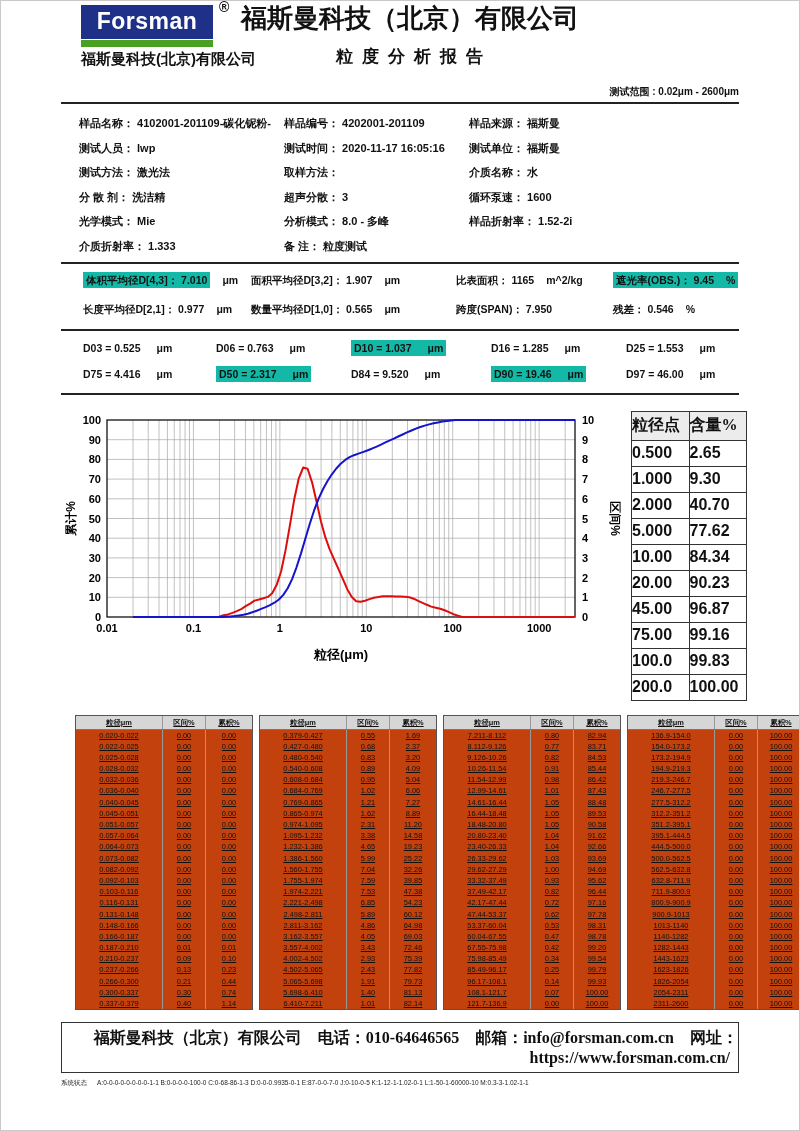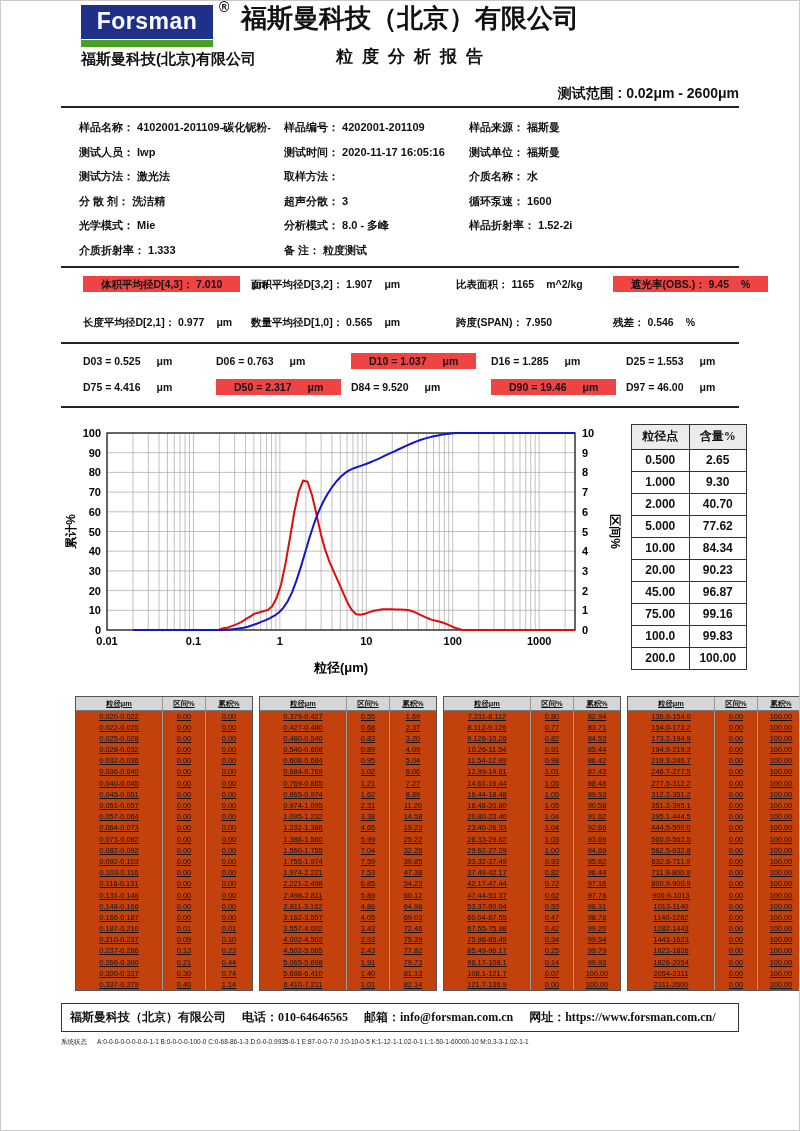--- a/index.html
+++ b/index.html
@@ -10,62 +10,62 @@
   .logo{position:absolute;left:80px;top:4px;width:132px;}
   .logo-blue{background:#1e3087;color:#fff;font-weight:bold;font-size:23px;text-align:center;
              padding:3px 0 4px 0;letter-spacing:0.5px;}
   .logo-green{height:7px;background:#4aa023;margin-top:1px;}
   .logo-sub{font-size:15px;font-weight:bold;margin-top:3px;white-space:nowrap;}
   .reg-mark{position:absolute;left:218px;top:-2px;font-size:14px;font-weight:bold;}
   .company-title{position:absolute;left:240px;top:0;width:330px;text-align:center;
                  font-family:"Liberation Serif",serif;font-size:26px;font-weight:bold;white-space:nowrap;}
   .report-title{position:absolute;left:248px;top:44px;width:330px;text-align:center;
                 font-family:"Liberation Serif",serif;font-size:17px;font-weight:bold;letter-spacing:9px;white-space:nowrap;}
-  .test-range{margin:0 60px;text-align:right;font-size:14px;font-weight:bold;
+  .test-range{margin:0 60px;text-align:right;font-size:10px;font-weight:bold;
               border-bottom:2px solid #222;padding-bottom:3px;}
   
   .info-grid{margin:10px 60px 0 60px;padding:2px 0 8px 18px;display:grid;
              grid-template-columns:205px 185px 1fr;row-gap:9.5px;
              font-size:11px;font-weight:bold;border-bottom:2px solid #222;}
   .info-item{white-space:nowrap;}
   
   .stats{margin:0 60px;padding:10px 0 12px 22px;border-bottom:2px solid #222;}
   .stats-row{display:grid;grid-template-columns:168px 205px 157px auto;font-size:10.5px;font-weight:bold;}
-  .stats-row + .stats-row{margin-top:24px;}
+  .stats-row + .stats-row{margin-top:15px;}
   .stat-cell{white-space:nowrap;}
   .unit{margin-left:12px;}
-  .hl{background:#ef4444;padding:2px 18px;}
+  .hl{background:#14b8a6;padding:2px 3px;}
   
   .dvals{margin:0 60px;padding:11px 0 13px 22px;border-bottom:2px solid #222;}
   .dvals-row{display:grid;grid-template-columns:133px 135px 140px 135px auto;font-size:10.5px;font-weight:bold;}
   .dvals-row + .dvals-row{margin-top:14px;}
   .dcell{white-space:nowrap;}
   .dcell .unit{margin-left:16px;}
   
   .chart-zone{display:flex;margin:16px 52px 0 62px;align-items:flex-start;}
   .chart-wrap{width:558px;}
   .ptable{margin-left:10px;width:126px;border:1.4px solid #333;border-collapse:collapse;
-          font-size:12px;font-weight:bold;text-align:center;}
+          font-size:16px;font-weight:bold;text-align:left;}
   .ptable div.prow{display:flex;border-top:1px solid #333;}
   .ptable div.prow:first-child{border-top:none;}
   .ptable .pcell{flex:1;padding:3.5px 0;border-left:1px solid #333;}
   .ptable .pcell:first-child{border-left:none;}
   .ptable .phead .pcell{background:#ececec;font-family:"Liberation Serif",serif;}
   
   .dist{display:flex;gap:6px;margin:14px 6px 0 74px;}
   .dist-group{flex:1;border:1px solid #555;background:#c2410c;text-decoration:underline;}
   .dist-row{display:flex;line-height:11.2px;height:11.2px;}
   .dist-head{background:#d6d6d6;border-bottom:1px solid #777;font-weight:bold;height:13px;line-height:13px;}
   .dist-cell{font-size:7.4px;text-align:center;white-space:nowrap;overflow:hidden;}
   .dist-cell.c0{width:86px;}
   .dist-cell.c1{width:42px;border-left:1px solid #999;}
   .dist-cell.c2{width:46px;border-left:1px solid #999;flex:1;}
   
-  .footer-box{margin:12px 60px 0 60px;border:1.2px solid #333;text-align:left;
-              padding:5px 0;font-size:12px;font-weight:bold;font-family:"Liberation Serif",serif;}
+  .footer-box{margin:12px 60px 0 60px;border:1.2px solid #333;text-align:right;
+              padding:5px 0;font-size:16px;font-weight:bold;font-family:"Liberation Serif",serif;}
   .footer-box span{margin:0 8px;}
   .status-line{margin:6px 60px 0 60px;font-size:6.5px;color:#222;white-space:nowrap;}
   .status-line .slabel{font-family:"Liberation Serif",serif;margin-right:10px;}
 </style>
 </head>
 <body>
 
 <div class="page">
 
   <div class="header">

